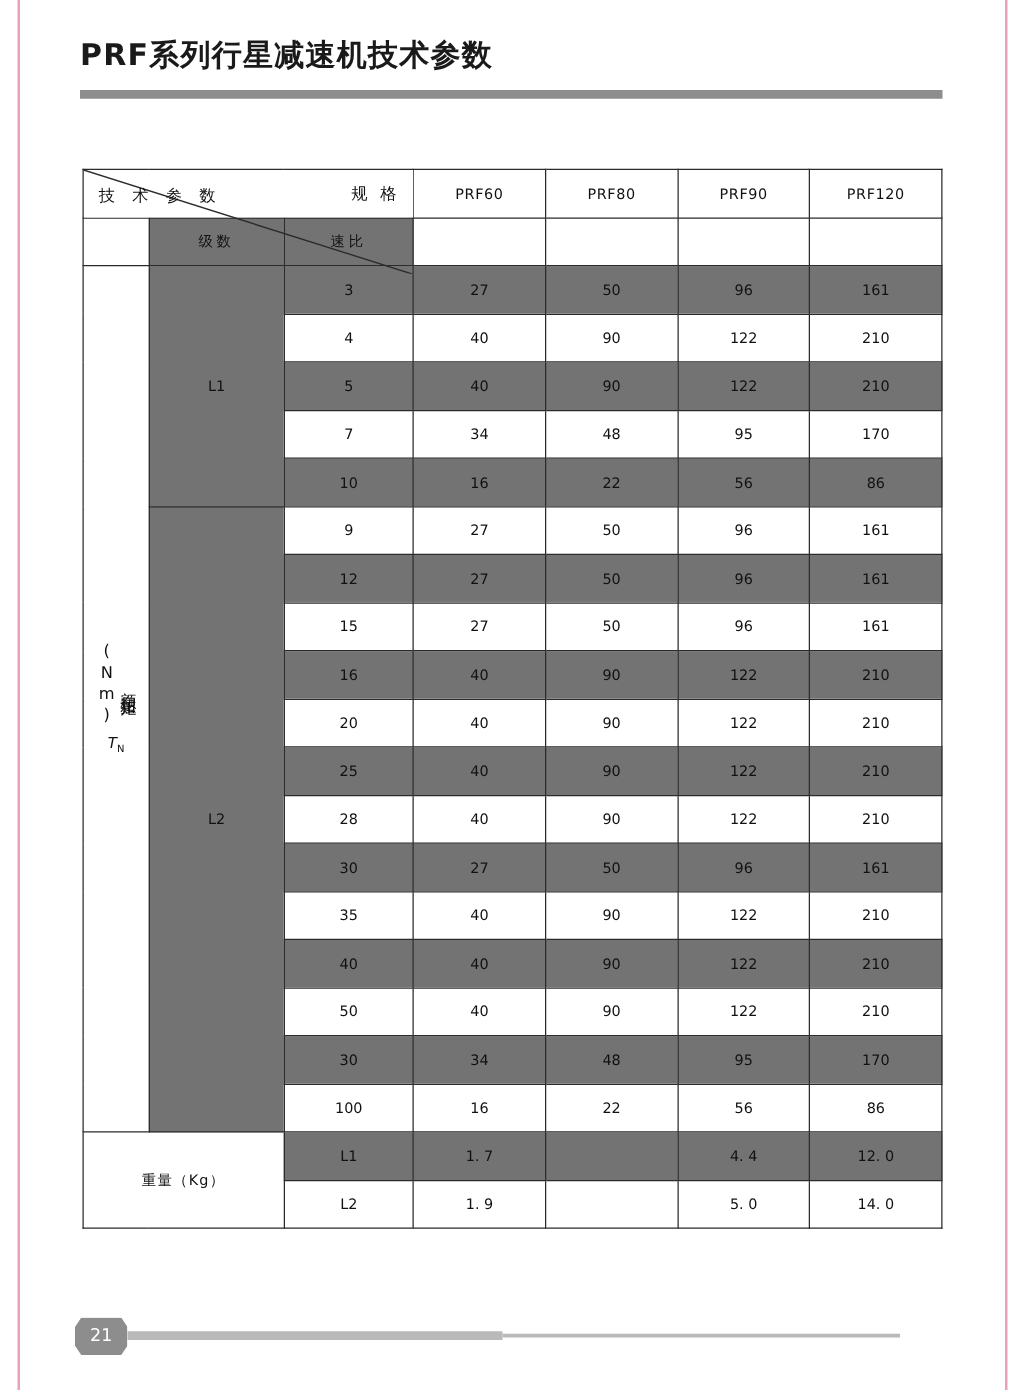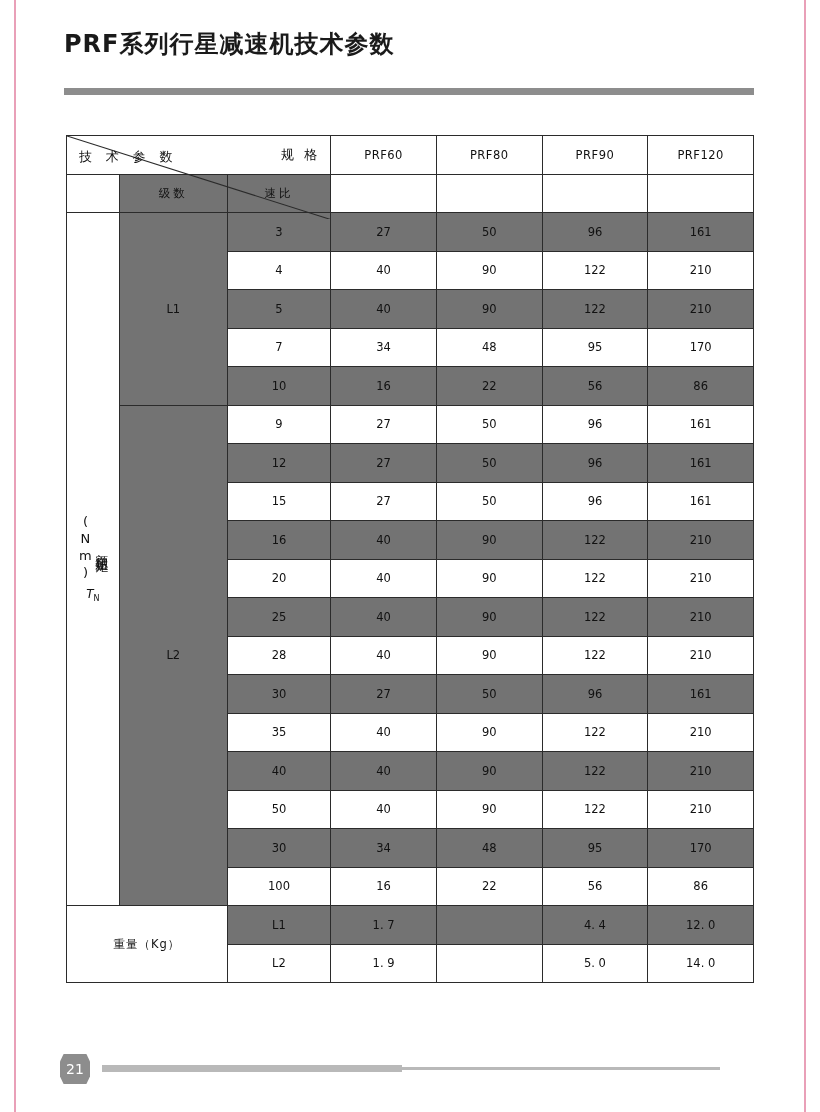--- a/index.html
+++ b/index.html
@@ -36,21 +36,21 @@
     top: 28px;
     width: 690px;
   }
   .header-title {
     font-family: "DejaVu Sans", sans-serif;
     font-size: 24px;
     font-weight: bold;
     color: #1a1a1a;
     letter-spacing: 1px;
     margin: 0;
-    padding-bottom: 28px;
+    padding-bottom: 12px;
   }
   .header-rule {
     height: 7px;
     background: #8d8d8d;
     width: 690px;
   }
   .table-wrap {
     position: absolute;
     left: 66px;
     top: 135px;
@@ -143,21 +143,21 @@
     position: absolute;
     left: 60px;
     bottom: 28px;
     width: 700px;
     height: 30px;
   }
   .page-badge {
     position: absolute;
     left: 0;
     top: 0;
-    width: 30px;
+    width: 42px;
     height: 30px;
     background: #8d8d8d;
     color: #ffffff;
     font-family: "DejaVu Sans", sans-serif;
     font-size: 14px;
     display: flex;
     align-items: center;
     justify-content: center;
     clip-path: polygon(12% 0%, 88% 0%, 100% 25%, 100% 75%, 88% 100%, 12% 100%, 0% 75%, 0% 25%);
   }

